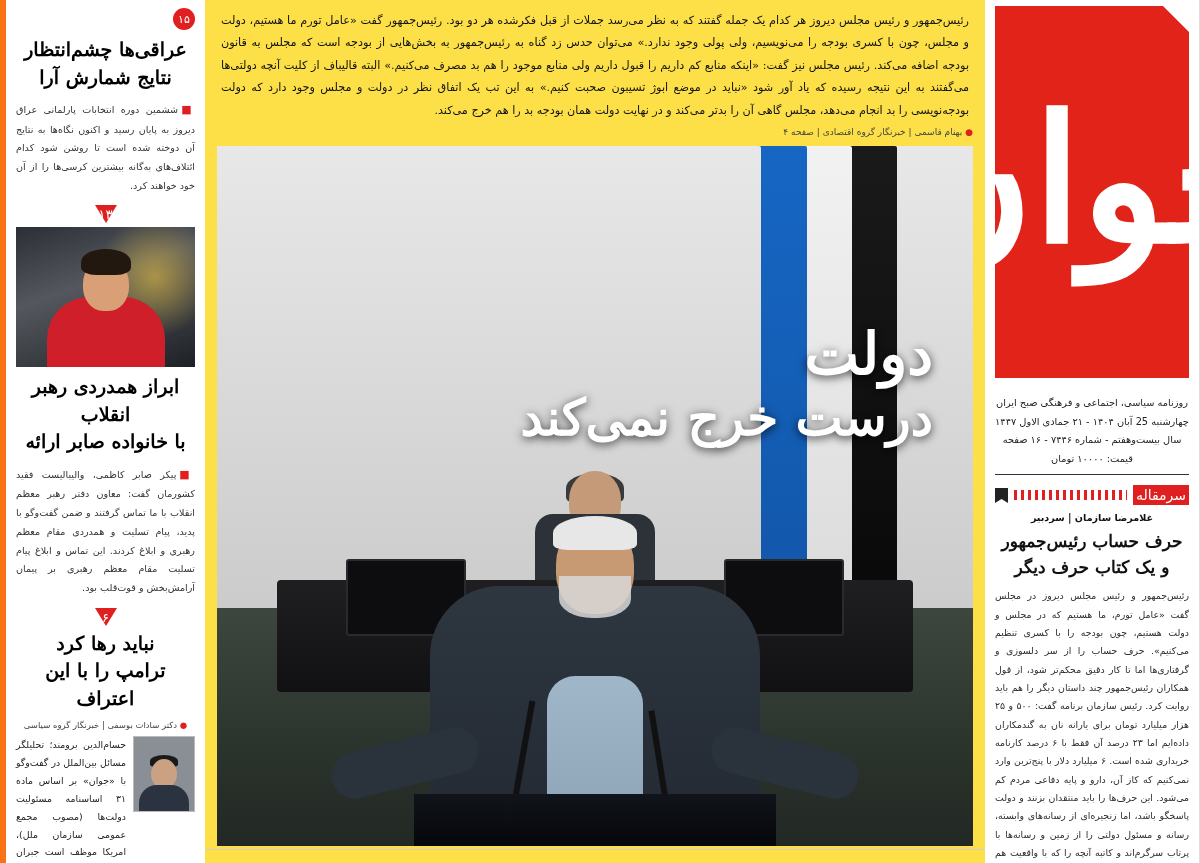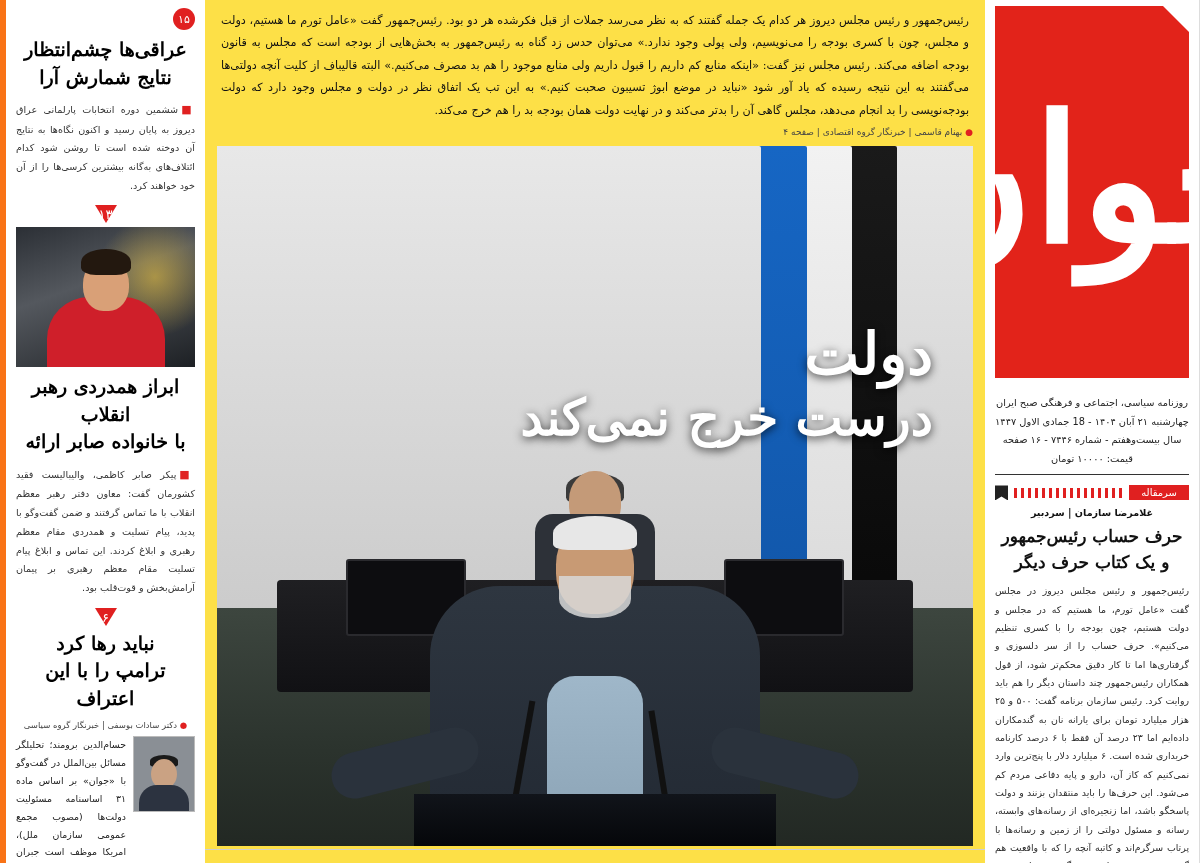--- a/index.html
+++ b/index.html
@@ -418,22 +418,22 @@
   .col-head {
     display: flex;
     align-items: center;
     justify-content: space-between;
     direction: rtl;
     margin-top: 10px;
   }
   .col-head .label {
     background: #e02020;
     color: #fff;
-    font-size: 10px;
-    padding: 2px 12px;
+    font-size: 14px;
+    padding: 2px 3px;
   }
   .col-head .stripes {
     flex: 1;
     height: 10px;
     margin: 0 6px;
     background: repeating-linear-gradient(90deg,#e02020 0 3px,#fff 3px 7px);
   }
   .col-head .flag-ic {
     width: 13px; height: 15px;
     background: #222;
@@ -581,21 +581,21 @@
   <div class="bottom-rule"></div>
 
   <div class="right-col">
     <div class="masthead">
       <div class="corner"></div>
       <div class="logo">جوان</div>
     </div>
 
     <div class="mast-sub">
       <div>روزنامه سیاسی، اجتماعی و فرهنگی صبح ایران</div>
-      <div>چهارشنبه ۲۱ آبان ۱۴۰۴ - 18 جمادی الاول ۱۴۴۷</div>
+      <div>چهارشنبه 25 آبان ۱۴۰۴ - ۲۱ جمادی الاول ۱۴۴۷</div>
       <div>سال بیست‌وهفتم - شماره ۷۴۴۶ - ۱۶ صفحه</div>
       <div>قیمت: ۱۰۰۰۰ تومان</div>
     </div>
     <hr class="mast-rule">
 
     <div class="col-head">
       <span class="label">سرمقاله</span>
       <span class="stripes"></span>
       <span class="flag-ic"></span>
     </div>

